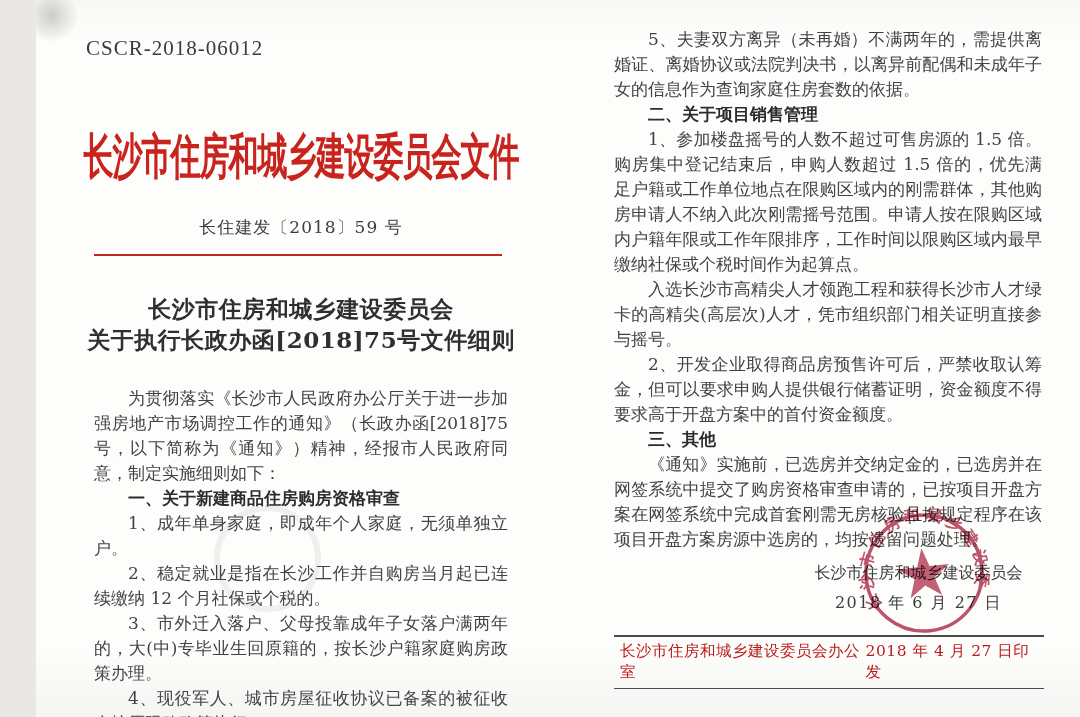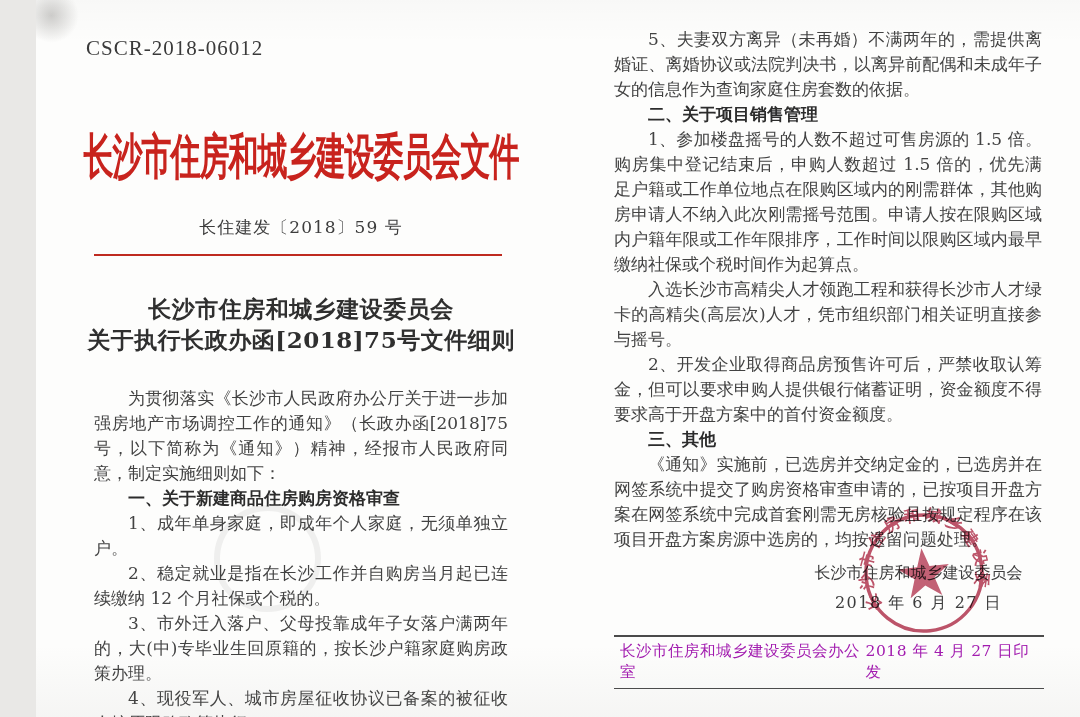--- a/index.html
+++ b/index.html
@@ -90,21 +90,21 @@
     font-size:15.5px;font-weight:bold;fill:var(--seal);
     letter-spacing:4.5px;
   }
 
   .footer{
     position:absolute;left:578px;top:635px;width:430px;z-index:1;
   }
   .footer-rule-top{height:0;border-top:2px solid #4b4b4b;}
   .footer-row{
     display:flex;justify-content:space-between;align-items:center;
-    padding:4px 6px 5px 6px;font-size:15.5px;color:#a21caf;letter-spacing:0.5px;
+    padding:4px 6px 5px 6px;font-size:15.5px;color:#b91c1c;letter-spacing:0.5px;
   }
   .footer-rule-bottom{height:0;border-top:1.5px solid #4b4b4b;}
 </style>
 </head>
 <body>
 
 <div class="page">
 
   <div class="corner-smudge"></div>
   <div class="ghost-seal"></div>

